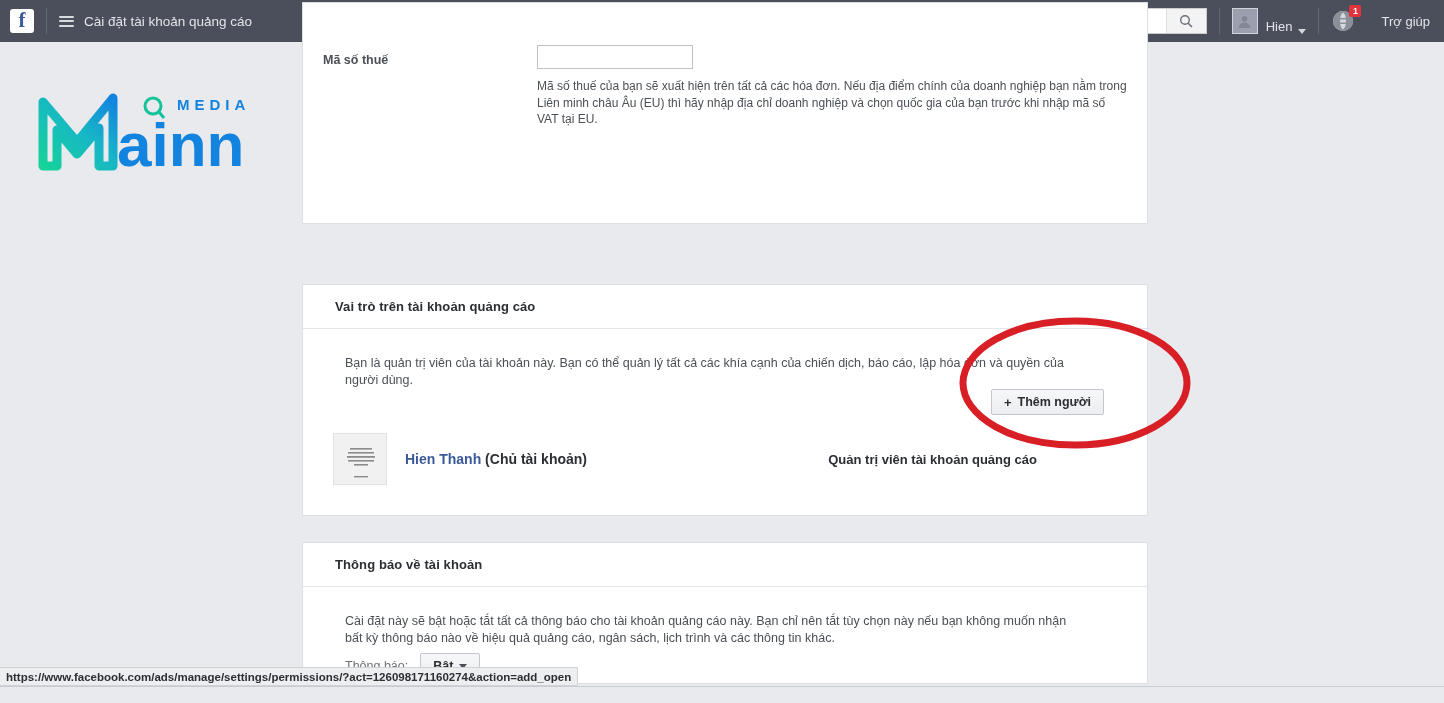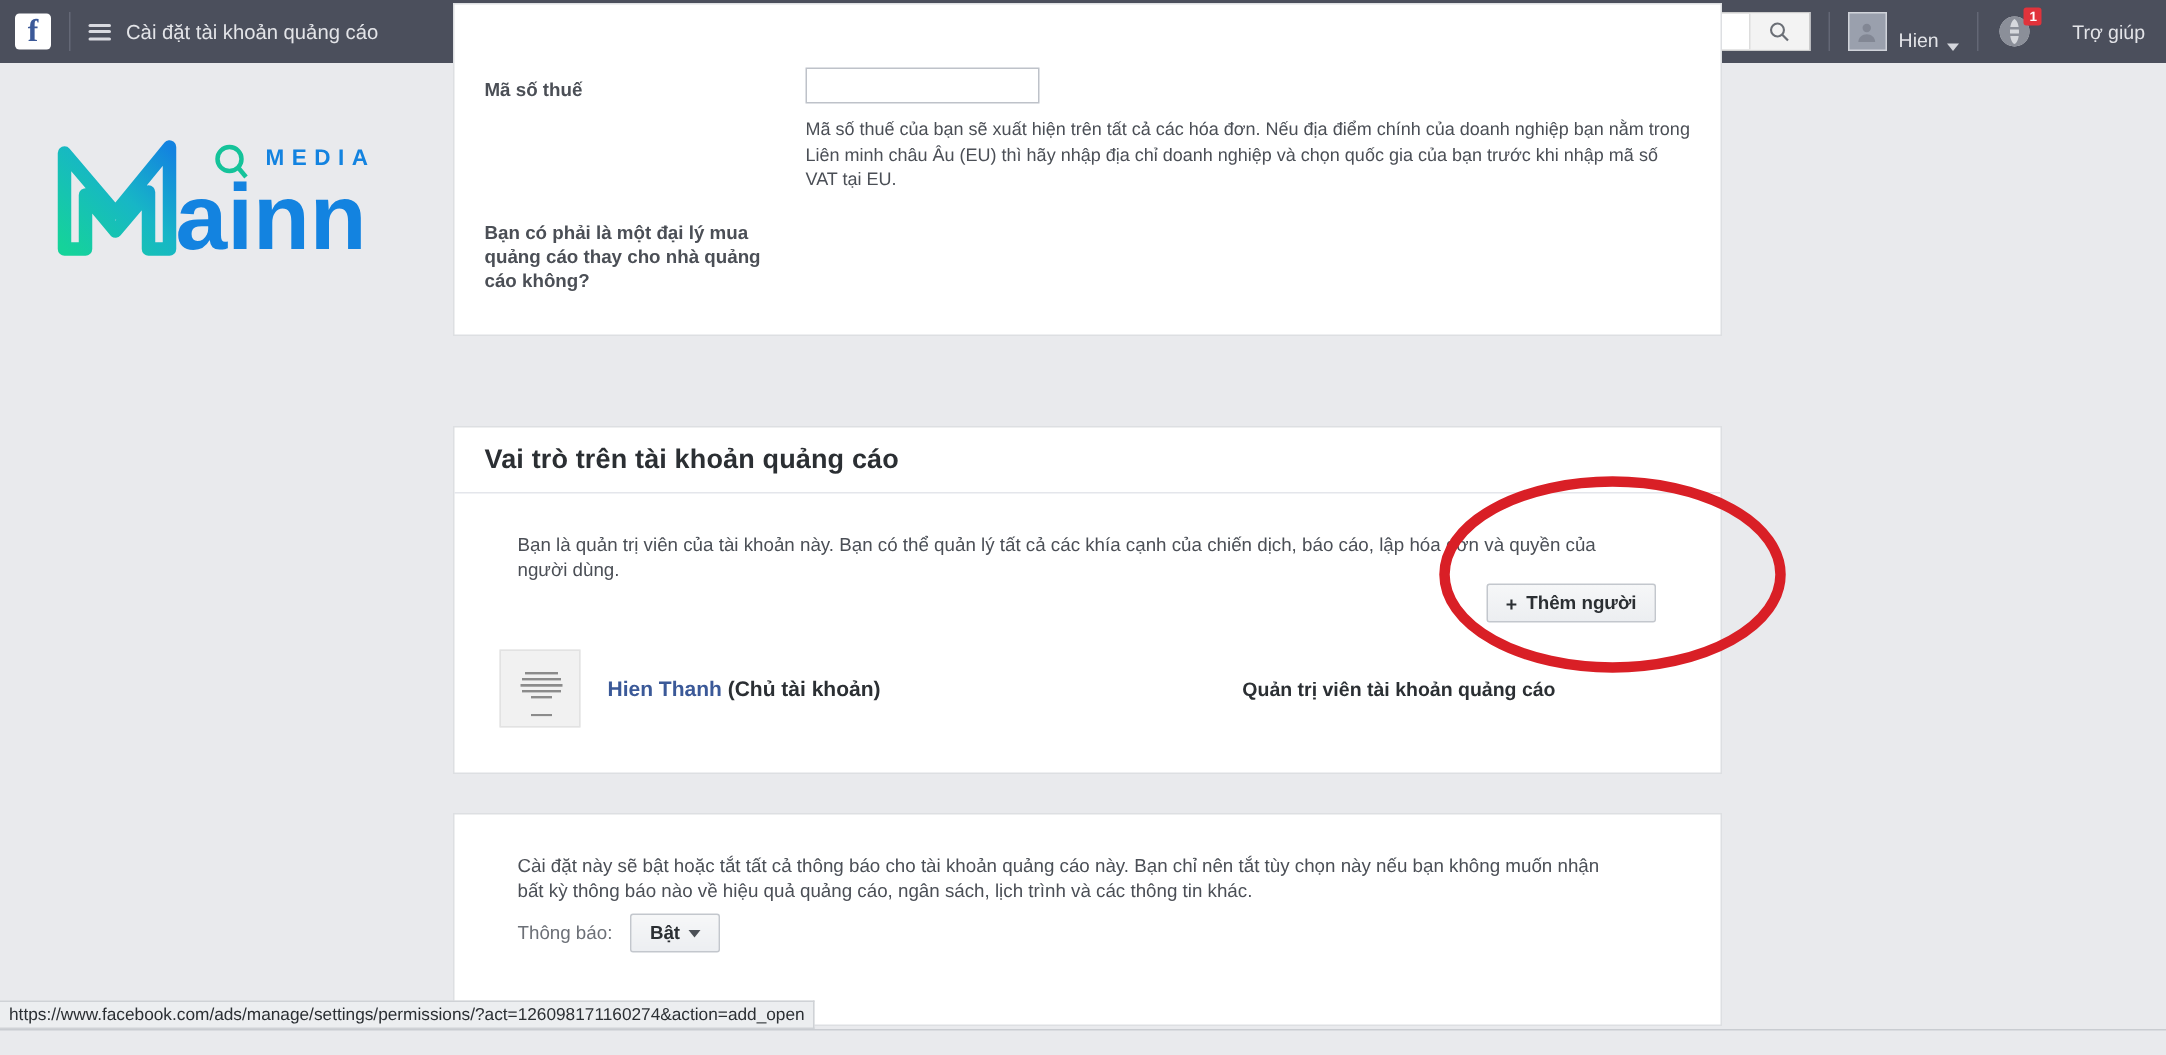--- a/index.html
+++ b/index.html
@@ -136,21 +136,21 @@
     background: #fff;
     border: 1px solid #dddfe2;
   }
   .card-head {
     height: 44px;
     border-bottom: 1px solid #e4e6eb;
     display:flex; align-items:center;
     padding: 0 20px;
   }
   .card-head h2 {
-    margin:0; font-size: 18px;
+    margin:12px; font-size: 13px;
     font-weight: bold;
     color: #2b2f33;
     letter-spacing: .1px;
   }
 
   
   #card-billing {
     top: -40px;
     height: 222px;
     padding-top: 0;
@@ -267,21 +267,21 @@
   #statusbar {
     position:absolute; left:0; bottom: 17px;
     height: 19px;
     background: #eceef0;
     border: 1px solid #cfd2d6;
     border-left: 0;
     display:flex; align-items:center;
     padding: 0 6px;
     max-width: 610px;
   }
-  #statusbar span { font-size: 11.5px; color: #2b2f33; white-space: nowrap; }
+  #statusbar span { font-size: 11.5px; color: #2b2f33; white-space: nowrap; font-weight: bold; }
   #taskbar {
     position:absolute; left:0; bottom:0;
     width:1444px; height: 17px;
     background:#e9eaed;
     border-top: 1px solid #c9ccd1;
   }
 </style>
 </head>
 <body>
 
@@ -364,21 +364,20 @@
     <div style="height:42px"></div>
     <div class="form-row">
       <div class="form-label">Mã số thuế</div>
       <div class="form-field">
         <input class="text-input" type="text" value="" style="">
         <div class="help-note">Mã số thuế của bạn sẽ xuất hiện trên tất cả các hóa đơn. Nếu địa điểm chính của doanh nghiệp bạn nằm trong Liên minh châu Âu (EU) thì hãy nhập địa chỉ doanh nghiệp và chọn quốc gia của bạn trước khi nhập mã số VAT tại EU.</div>
       </div>
     </div>
 
     <div class="form-row" style="margin-top:12px">
-      <div class="form-label">Bạn có phải là một đại lý mua quảng cáo thay cho nhà quảng cáo không?</div>
     </div>
   </div>
 
   <div class="card" id="card-roles">
     <div class="card-head">
       <h2>Vai trò trên tài khoản quảng cáo</h2>
     </div>
     <div class="body-text">Bạn là quản trị viên của tài khoản này. Bạn có thể quản lý tất cả các khía cạnh của chiến dịch, báo cáo, lập hóa đơn và quyền của người dùng.</div>
 
     <div class="btn" id="add-people-btn">
@@ -401,20 +400,23 @@
         </svg>
       </div>
       <div class="person-name">
         <a href="#">Hien Thanh</a><span> (Chủ tài khoản)</span>
       </div>
       <div class="person-role">Quản trị viên tài khoản quảng cáo</div>
     </div>
   </div>
 
   <div class="card" id="card-notify">
+    <div class="card-head">
+      <h2>Thông báo về tài khoản</h2>
+    </div>
     <div class="body-text">Cài đặt này sẽ bật hoặc tắt tất cả thông báo cho tài khoản quảng cáo này. Bạn chỉ nên tắt tùy chọn này nếu bạn không muốn nhận bất kỳ thông báo nào về hiệu quả quảng cáo, ngân sách, lịch trình và các thông tin khác.</div>
     <div class="notify-row">
       <span class="notify-label">Thông báo:</span>
       <div class="btn">
         <span>Bật</span>
         <span class="caret" style="border-top-color:#4b4f56"></span>
       </div>
     </div>
   </div>
 

